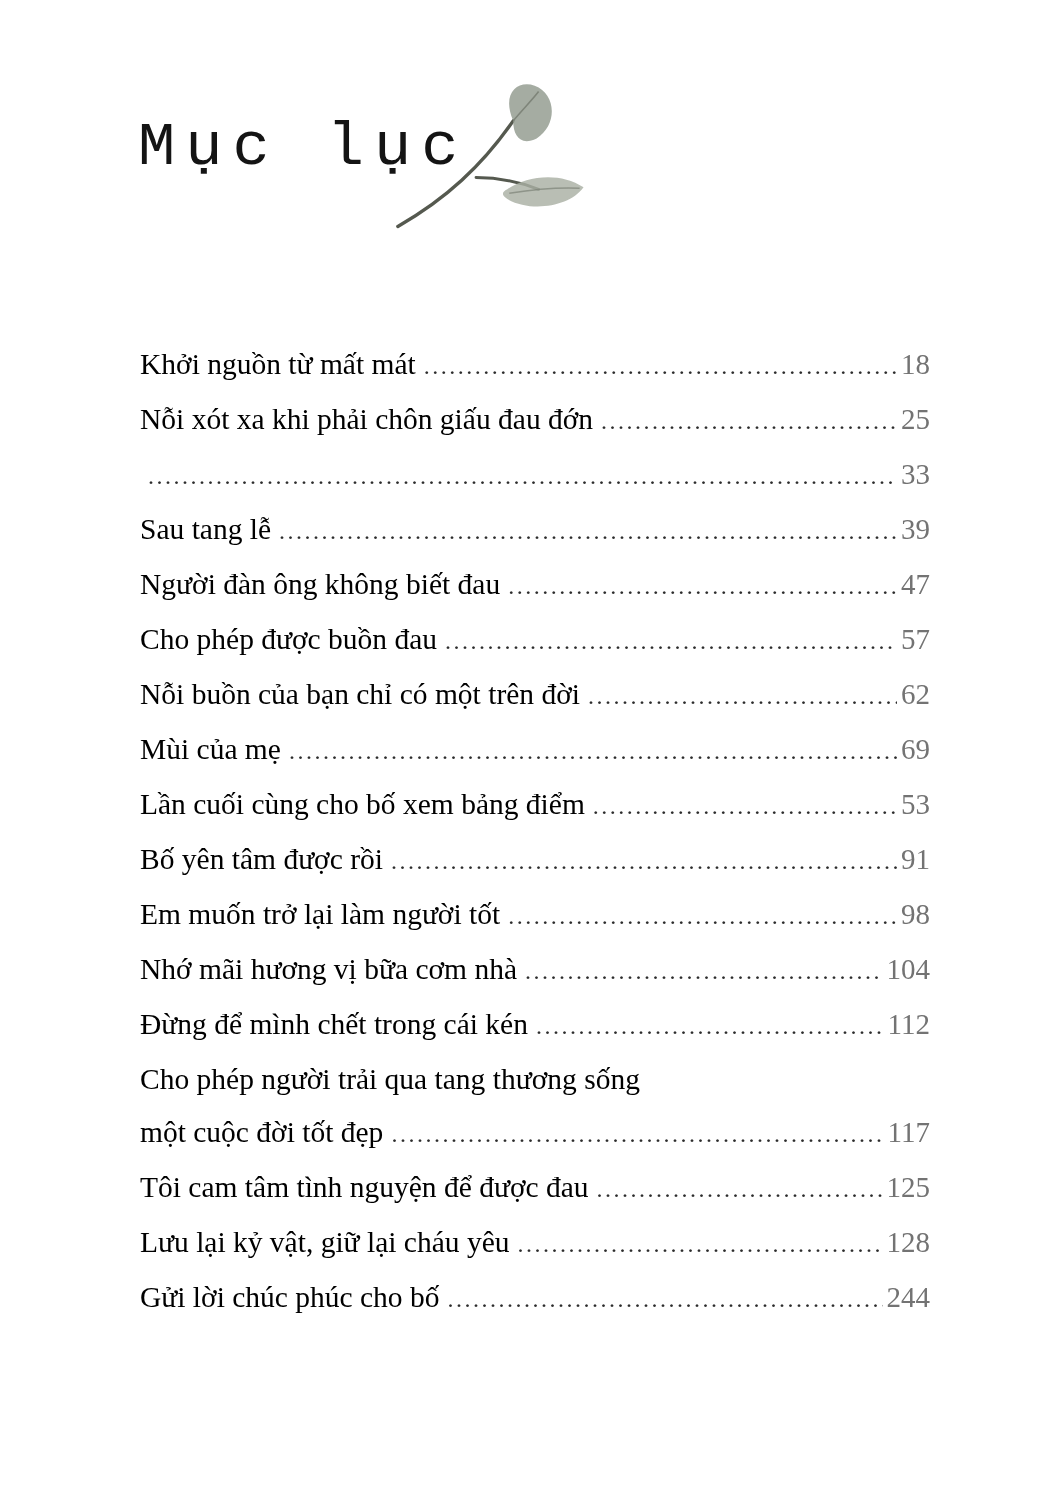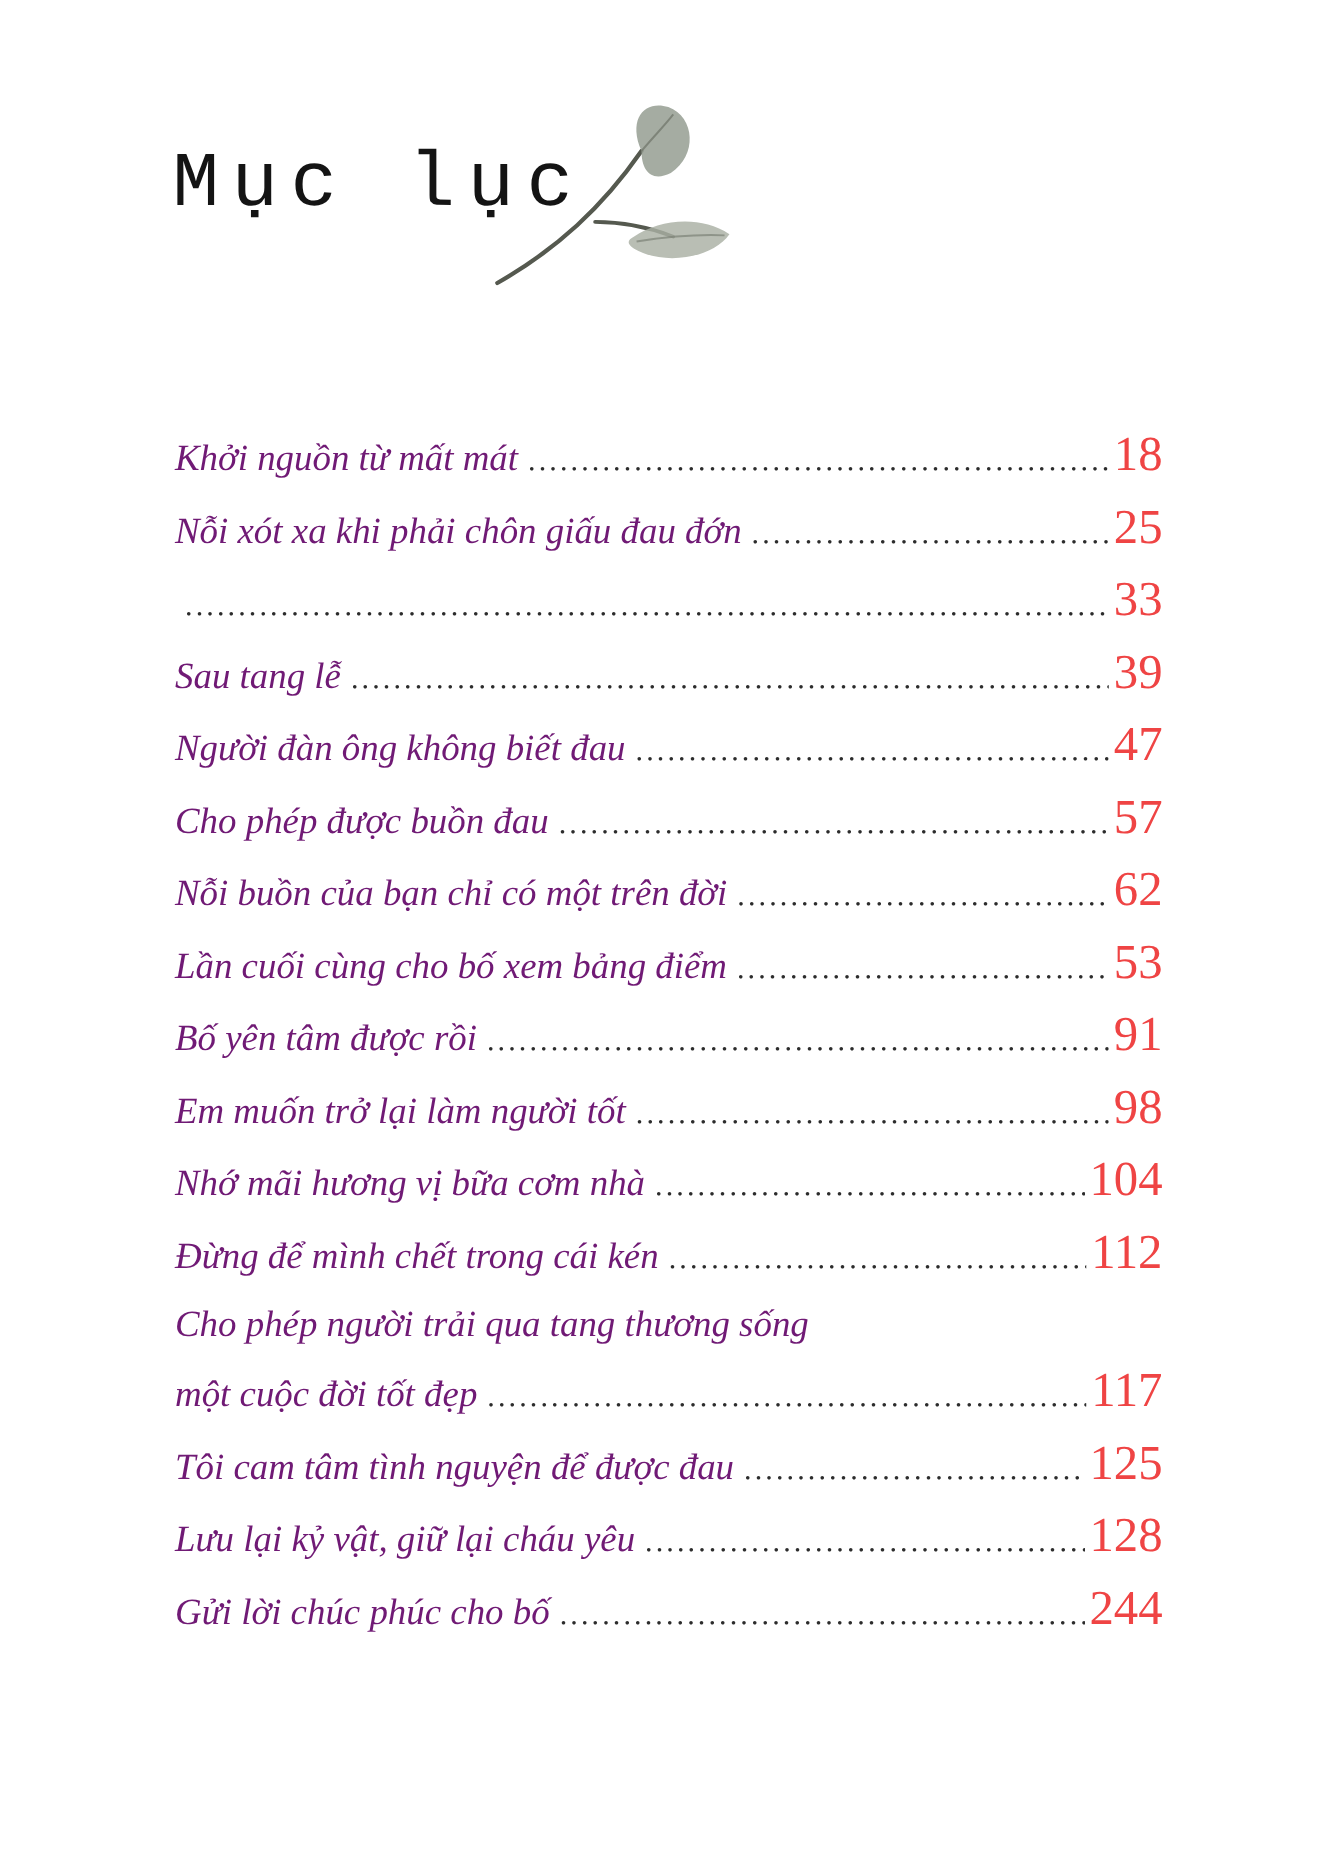--- a/index.html
+++ b/index.html
@@ -49,42 +49,41 @@
     width: 790px;
   }
   .toc-row {
     display: flex;
     align-items: baseline;
     margin-bottom: 19px;
     font-size: 29.5px;
     line-height: 34px;
   }
   .toc-title {
-    font-style: italic;
     font-weight: 500;
     white-space: nowrap;
-    color: #701a75;
+    color: #000000;
   }
   .leader {
     flex: 1;
     overflow: hidden;
     white-space: nowrap;
     margin: 0 4px 0 8px;
     font-style: normal;
     font-size: 24px;
     letter-spacing: 2.5px;
     color: #2c2c2c;
   }
   .leader::after {
     content: "..........................................................................................................................................";
   }
   .page-num {
     font-style: normal;
-    font-size: 39px;
-    color: #ef4444;
+    font-size: 29px;
+    color: #737373;
     white-space: nowrap;
   }
 </style>
 </head>
 <body>
 
 <div class="sheet">
 
   <header class="toc-header">
     <h1 class="page-title">Mục lục</h1>
@@ -130,20 +129,25 @@
         <span class="toc-title">Cho phép được buồn đau</span>
         <span class="leader"></span>
         <span class="page-num">57</span>
       </div>
       <div class="toc-row">
         <span class="toc-title">Nỗi buồn của bạn chỉ có một trên đời</span>
         <span class="leader"></span>
         <span class="page-num">62</span>
       </div>
       <div class="toc-row">
+        <span class="toc-title">Mùi của mẹ</span>
+        <span class="leader"></span>
+        <span class="page-num">69</span>
+      </div>
+      <div class="toc-row">
         <span class="toc-title">Lần cuối cùng cho bố xem bảng điểm</span>
         <span class="leader"></span>
         <span class="page-num">53</span>
       </div>
       <div class="toc-row">
         <span class="toc-title">Bố yên tâm được rồi</span>
         <span class="leader"></span>
         <span class="page-num">91</span>
       </div>
       <div class="toc-row">

